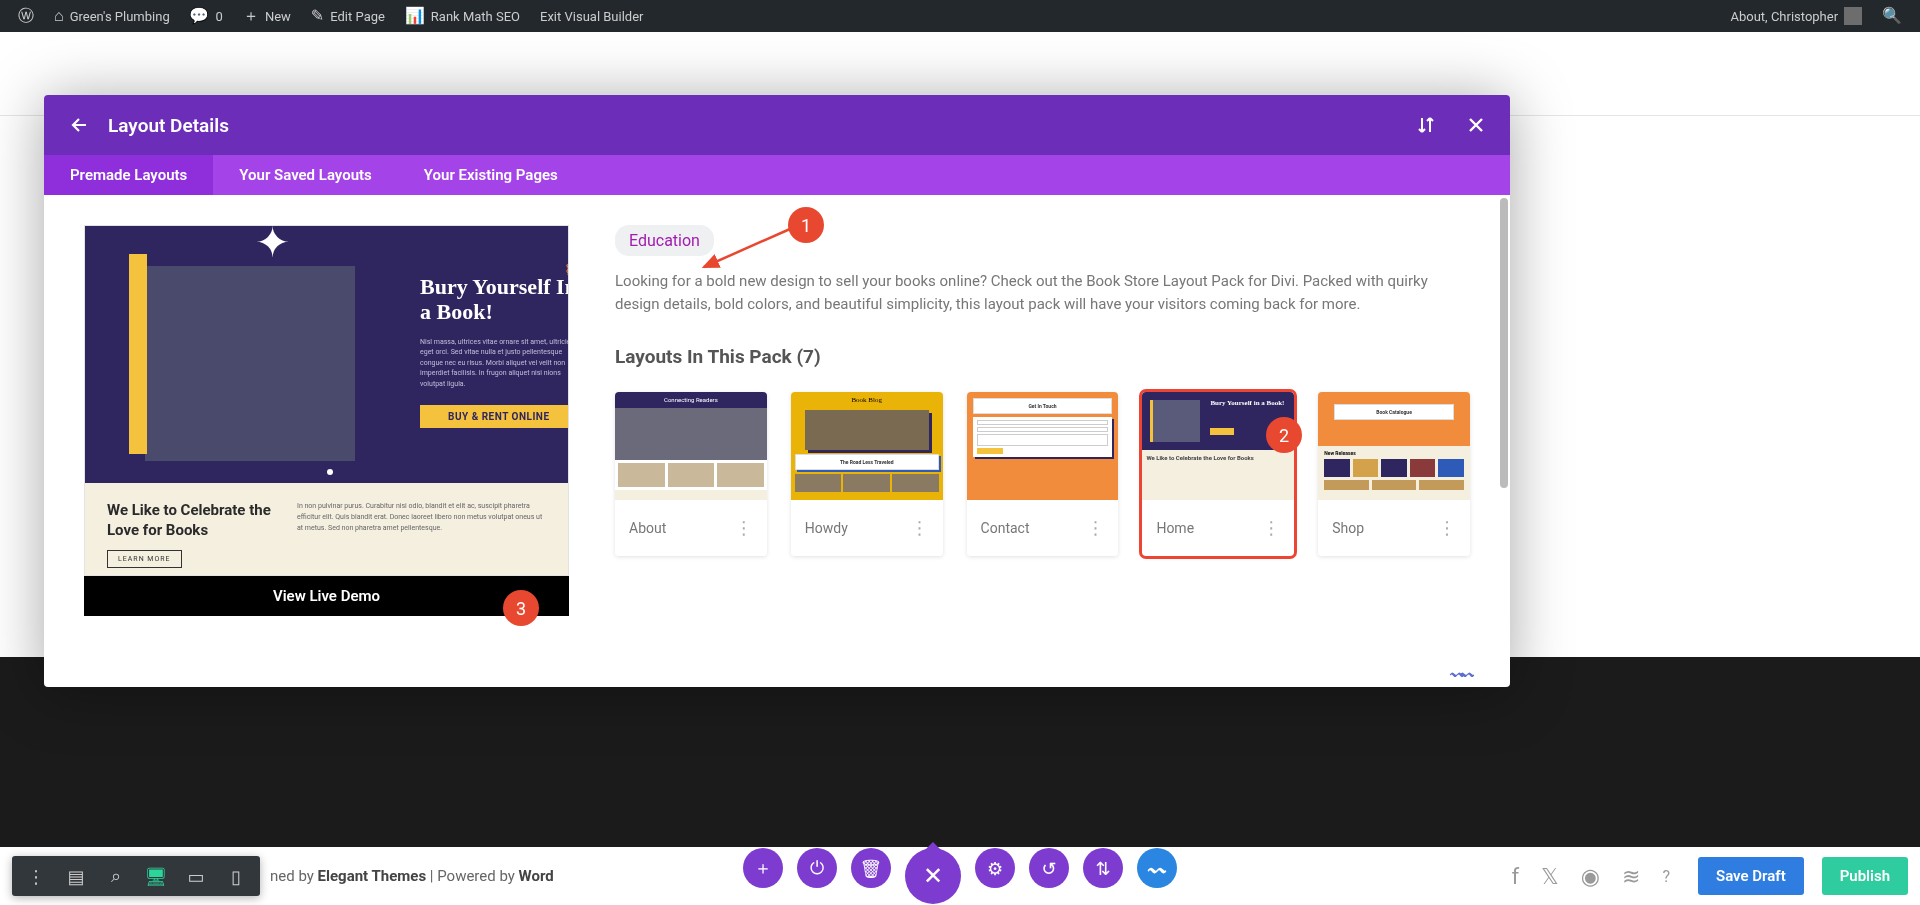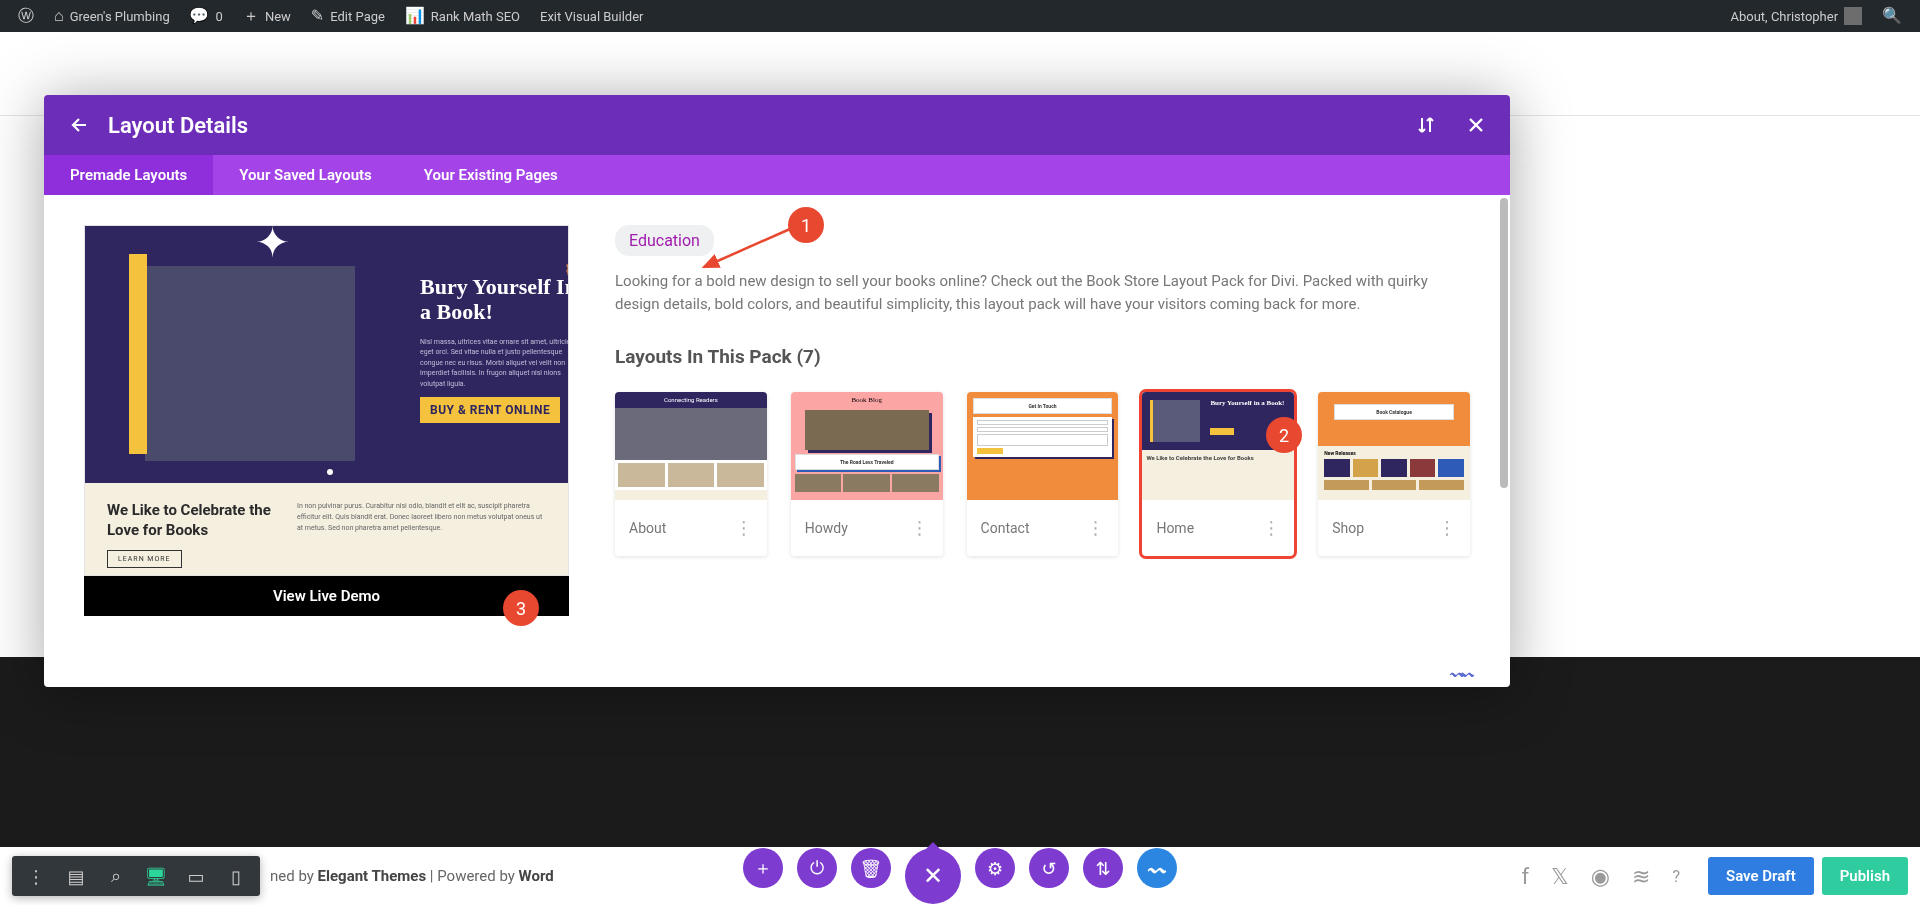--- a/index.html
+++ b/index.html
@@ -13,21 +13,21 @@
 .wp-ico{font-size:16px;line-height:1}
 
 
 .page-body{position:absolute;top:32px;left:0;right:0;bottom:0;background:#fff}
 .page-strip{position:absolute;top:83px;left:0;right:0;height:1px;background:#e5e5e5}
 
 
 .modal{position:absolute;top:63px;left:44px;width:1466px;height:592px;background:#fff;box-shadow:0 4px 60px rgba(0,0,0,.35);display:flex;flex-direction:column;border-radius:4px;overflow:hidden}
 .modal-hdr{height:60px;background:#6c2eb9;display:flex;align-items:center;padding:0 24px;color:#fff;justify-content:space-between}
 .hdr-left{display:flex;align-items:center;gap:20px}
-.hdr-title{font-size:22px;font-weight:600}
+.hdr-title{font-size:19px;font-weight:600}
 .hdr-icons{display:flex;gap:30px;align-items:center}
 .icn{width:20px;height:20px;display:inline-flex;align-items:center;justify-content:center;cursor:pointer}
 
 .tabs{height:40px;background:#a444e8;display:flex;color:#fff;font-size:15px;font-weight:600}
 .tab{padding:0 26px;display:flex;align-items:center;cursor:pointer}
 .tab.active{background:#8f2fdc}
 
 .modal-body{flex:1;overflow:auto;padding:30px 40px;display:flex;gap:46px;position:relative}
 
 
@@ -37,21 +37,21 @@
 .preview-col{width:485px;flex:none}
 .preview{width:485px;border:1px solid #e3e3e3}
 .pv-hero{background:#2f2660;height:257px;position:relative;overflow:hidden}
 .pv-cream{background:#f5efe0;height:92px;display:flex;padding:18px 22px;gap:20px;font-size:11px;color:#333}
 .pv-img{position:absolute;left:60px;top:40px;width:210px;height:195px;background:#4a4a6c}
 .pv-img::before{content:"";position:absolute;left:-16px;top:-12px;width:18px;height:200px;background:#f4c23c}
 .pv-star{position:absolute;left:170px;top:-8px;color:#fff;font-size:42px}
 .pv-txt{position:absolute;left:335px;top:48px;color:#fff;width:160px}
 .pv-h{font-family:Georgia,serif;font-size:22px;font-weight:700;line-height:1.15}
 .pv-p{font-size:7px;color:#c2bcd8;margin-top:12px;line-height:1.5}
-.pv-btn{display:inline-block;background:#f4c23c;color:#2f2660;font-size:12px;font-weight:700;padding:6px 10px;margin-top:8px;letter-spacing:.5px}
+.pv-btn{display:inline-block;background:#f4c23c;color:#2f2660;font-size:10px;font-weight:700;padding:6px 28px;margin-top:16px;letter-spacing:.5px}
 .pv-zig{position:absolute;color:#e08a4a;font-size:14px;letter-spacing:-4px}
 .pv-cele{font-size:15px;font-weight:700;color:#2a2a2a;line-height:1.3;width:170px}
 .pv-lm{display:inline-block;border:1px solid #333;font-size:7px;padding:4px 10px;margin-top:10px;letter-spacing:1px}
 .pv-lorem{font-size:7px;color:#666;line-height:1.6;flex:1}
 
 .pv-actions{display:flex;height:40px}
 .pv-a{flex:1;display:flex;align-items:center;justify-content:center;color:#fff;font-weight:600;font-size:15px;cursor:pointer}
 .demo{background:#000000}
 .use{background:#2c8fe0;position:relative}
 .redbox{position:absolute;inset:-4px -4px -4px -4px;border:3px solid #e43;border-radius:2px;pointer-events:none}
@@ -85,21 +85,21 @@
 .bbar-left{display:flex;align-items:center;background:#32373c;height:40px;padding:0 4px;border-radius:3px;box-shadow:0 2px 10px rgba(0,0,0,.3)}
 .bb-btn{width:40px;height:40px;display:flex;align-items:center;justify-content:center;color:#ccc;cursor:pointer;font-size:18px}
 .bb-btn.active{color:#2bd69a}
 .credit{color:#666;font-size:15px}
 .credit b{color:#444}
 .circles{display:flex;gap:14px;position:absolute;left:50%;transform:translateX(-50%)}
 .circ{width:40px;height:40px;border-radius:50%;background:#7e3bd0;display:flex;align-items:center;justify-content:center;color:#fff;cursor:pointer;font-size:18px}
 .circ.big{width:56px;height:56px;font-size:24px;position:relative}
 .circ.big::before{content:"";position:absolute;top:-14px;left:50%;transform:translateX(-50%);border:8px solid transparent;border-bottom-color:#7e3bd0}
 .socials{display:flex;gap:22px;align-items:center;color:#9a9a9a;font-size:22px;margin-left:auto;margin-right:18px}
-.btns-right{display:flex;gap:8px}
+.btns-right{display:flex;gap:18px}
 .btn{padding:10px 18px;border-radius:3px;color:#fff;font-weight:600;font-size:15px;cursor:pointer}
 .draft{background:#2f7de0}
 .publish{background:#2ecc9e}
 
 .footerdark{position:absolute;bottom:58px;left:0;right:0;height:190px;background:#1b1b1b}
 </style>
 </head>
 <body>
 
 <div class="wp-bar">
@@ -222,21 +222,21 @@
                   <div style="flex:1;height:24px;background:#c9b99a"></div>
                 </div>
             </div>
             <div class="cfoot">
                 <span>About</span>
                 <span class="dots">⋮</span>
               </div>
           </div>
 
           <div class="card">
-            <div class="thumb" style="background:#fca5a5">
+            <div class="thumb" style="background:#eab308">
               <div style="text-align:center;font-size:7px;padding:4px;font-family:Georgia">Book Blog</div>
               <div style="margin:2px 14px;height:40px;background:#7a6a52;box-shadow:3px 3px 0 #2f2660"></div>
               <div class="th-white" style="box-shadow:2px 2px 0 #2f5bb8"><b>The Road Less Traveled</b></div>
               <div style="display:flex;gap:2px;padding:0 4px">
                   <div style="flex:1;height:18px;background:#8a7a62"></div>
                   <div style="flex:1;height:18px;background:#8a7a62"></div>
                   <div style="flex:1;height:18px;background:#8a7a62"></div>
                 </div>
             </div>
             <div class="cfoot">

